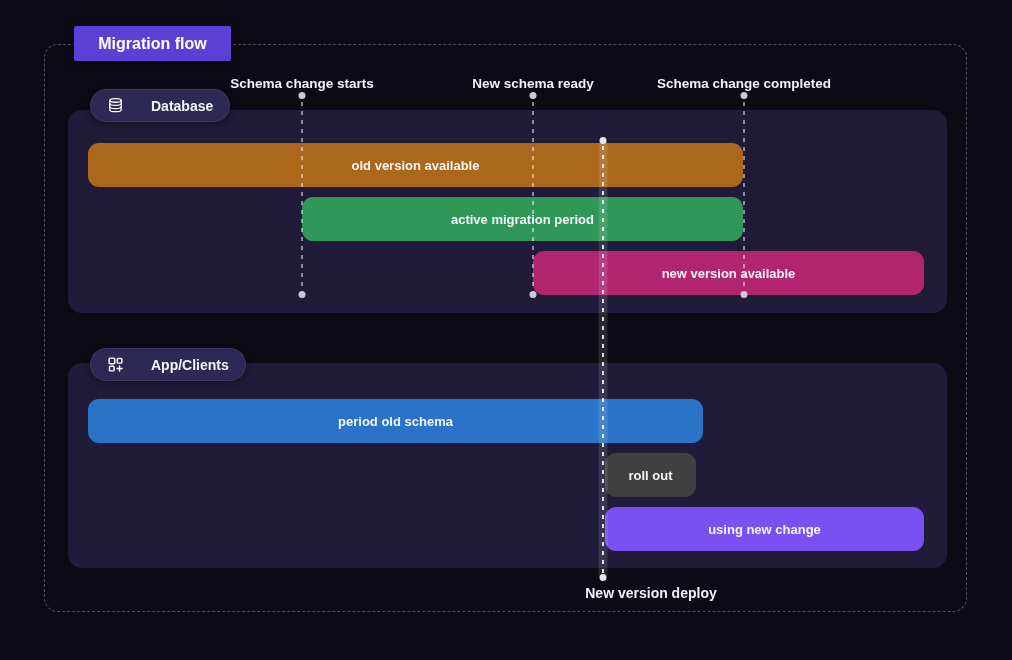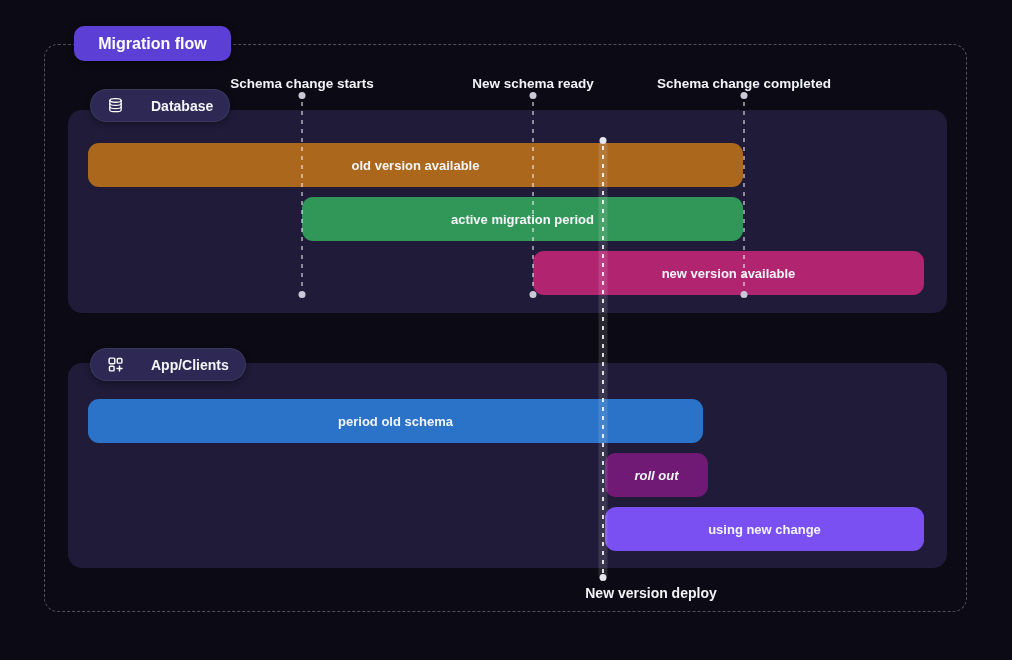--- a/index.html
+++ b/index.html
@@ -11,21 +11,21 @@
   }
   
   .frame{
     position:absolute;left:44px;top:44px;width:923px;height:568px;
     box-sizing:border-box;border:1.5px dashed rgba(158,158,175,.48);
     border-radius:14px;z-index:0;
   }
   
   .title-badge{
     position:absolute;left:74px;top:26px;width:157px;height:35px;
-    background:#5c40d6;border-radius:10px;z-index:10;
+    background:#5c40d6;border-radius:2px;z-index:10;
     display:flex;align-items:center;justify-content:center;
     color:#ffffff;font-size:16px;font-weight:bold;
     box-shadow:0 2px 8px rgba(0,0,0,.45);
   }
   
   .panel{
     position:absolute;left:68px;width:879px;background:#1f1b38;
     border-radius:14px;z-index:1;
   }
   .panel-db{top:110px;height:203px;}
@@ -44,21 +44,21 @@
   
   .bar{
     position:absolute;height:44px;border-radius:11px;z-index:2;
     display:flex;align-items:center;justify-content:center;
     color:#f4f5f8;font-size:13px;font-weight:bold;
   }
   .bar-old     {left:88px; top:143px;width:655px;background:#ab671c;}
   .bar-active  {left:302px;top:197px;width:441px;background:#319758;}
   .bar-newver  {left:533px;top:251px;width:391px;background:#b12470;}
   .bar-oldsch  {left:88px; top:399px;width:615px;background:#2b73c8;}
-  .bar-rollout {left:605px;top:453px;width:103px;background:#701a75;font-style:italic;}
+  .bar-rollout {left:605px;top:453px;width:91px;background:#404040;}
   .bar-newsch  {left:605px;top:507px;width:319px;background:#7b50f2;}
   
   .milestone{position:absolute;top:0;width:0;height:100%;z-index:4;}
   .ms-1{left:302px;} .ms-2{left:533px;} .ms-3{left:744px;}
   .m-label{
     position:absolute;top:76px;left:0;transform:translateX(-50%);
     white-space:nowrap;color:#f2f3f7;font-size:13.5px;font-weight:bold;
   }
   .m-line{
     position:absolute;top:102px;left:0;transform:translateX(-50%);

